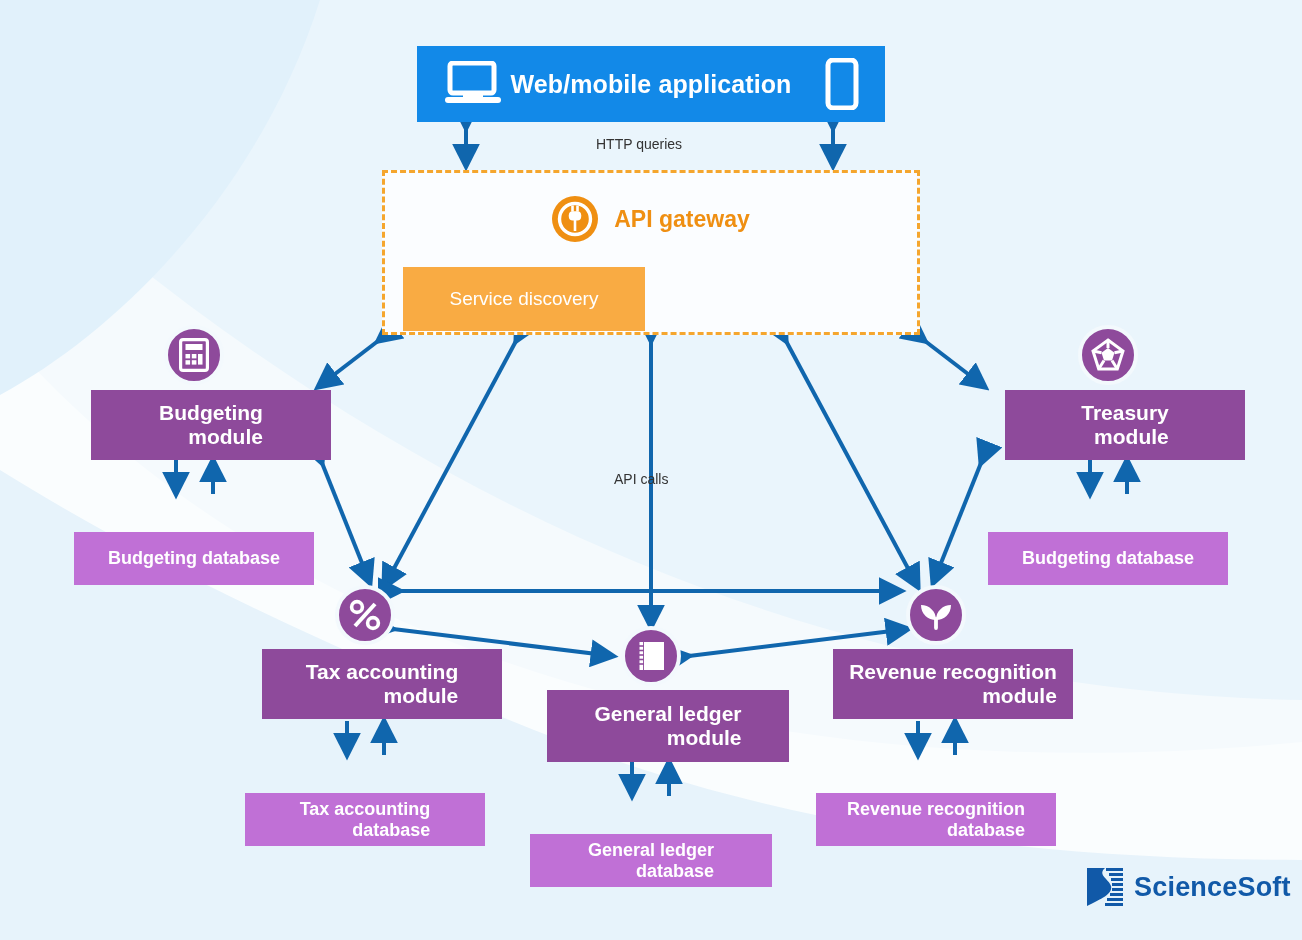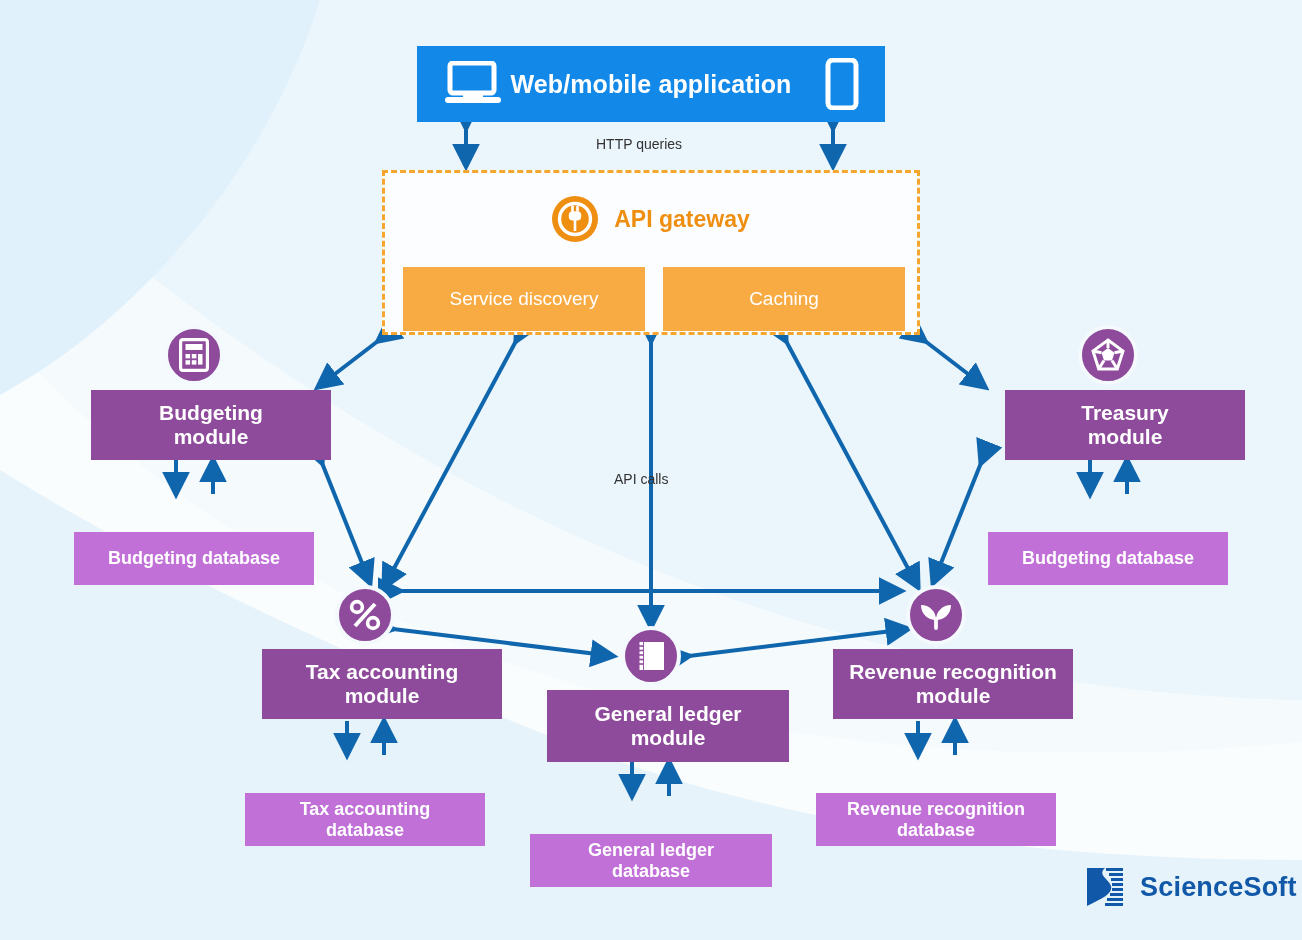--- a/index.html
+++ b/index.html
@@ -9,21 +9,21 @@
     background:#eaf5fc;
     position:relative;
   }
   #stage{position:absolute;inset:0;width:1302px;height:940px;}
   .layer{position:absolute;left:0;top:0;width:1302px;height:940px;}
   #bg{z-index:0;}
   #edges{z-index:2;}
   #nodes{position:absolute;left:0;top:0;width:1302px;height:940px;z-index:3;}
 
   .box{position:absolute;box-sizing:border-box;display:flex;align-items:center;
-       justify-content:center;text-align:center;color:#fff;}
+       justify-content:center;text-align:right;color:#fff;}
   .module{background:#8e4a9b;font-weight:bold;font-size:21px;line-height:1.12;margin-left:17px;}
   .db{background:#c070d6;font-weight:bold;font-size:18px;line-height:1.12;margin-top:37px;}
 
   
   #app-bar{left:417px;top:46px;width:468px;height:76px;background:#1289e8;
            font-size:25px;font-weight:bold;letter-spacing:.1px;}
   #app-bar .title{position:absolute;left:0;right:0;top:0;bottom:0;display:flex;
            align-items:center;justify-content:center;}
   .hdr-ico{position:absolute;top:50%;transform:translateY(-50%);}
 
@@ -38,21 +38,21 @@
   #gw-b0{left:18px;width:242px;}
   #gw-b1{left:278px;width:242px;}
 
   .circ{position:absolute;border-radius:50%;background:#8e4a9b;
         border:4px solid #f3f9fd;box-sizing:border-box;z-index:4;
         display:flex;align-items:center;justify-content:center;}
 
   .lbl{position:absolute;color:#333;font-size:14px;z-index:4;white-space:nowrap;}
 
   #logo{position:absolute;left:1085px;top:866px;z-index:5;display:flex;
-        align-items:center;gap:15px;}
+        align-items:center;gap:9px;}
   #logo .wordmark{color:#1159a8;font-size:27px;font-weight:bold;letter-spacing:.2px;}
 </style>
 </head>
 <body>
 
 <div id="stage">
 
   <svg class="layer" id="bg" viewBox="0 0 1302 940">
     <rect x="0" y="0" width="1302" height="940" fill="#eaf5fc"></rect>
     <path d="M0,150 C340,455 760,690 1302,700 L1302,940 L0,940 Z" fill="#f5fafd"></path>
@@ -131,21 +131,20 @@
           <circle cx="23" cy="23" r="23" fill="#ef8f12"></circle>
           <circle cx="23" cy="23" r="15.5" fill="none" stroke="#fff" stroke-width="3.4"></circle>
           <rect x="19.2" y="9.6" width="2.6" height="6" fill="#fff"></rect>
           <rect x="24.2" y="9.6" width="2.6" height="6" fill="#fff"></rect>
           <rect x="16.8" y="15.2" width="12.4" height="9.2" rx="4" fill="#fff"></rect>
           <rect x="21.7" y="24" width="2.6" height="11" fill="#fff"></rect>
         </svg>
         <span>API gateway</span>
       </div>
       <div class="gw-btn" id="gw-b0">Service discovery</div>
-      <div class="gw-btn" id="gw-b1">Caching</div>
     </div>
 
     <div class="lbl" style="left:614px;top:471px;">API calls</div>
 
     <div class="circ" style="left:164px;top:325px;width:60px;height:60px;">
       <svg width="30" height="34" viewBox="0 0 30 34">
         <rect x="1.6" y="1.6" width="26.8" height="30.8" rx="2.5" fill="none" stroke="#fff" stroke-width="3.2"></rect>
         <rect x="6.5" y="6" width="17" height="6" fill="#fff"></rect>
         <rect x="6.5" y="16" width="4.6" height="4.4" fill="#fff"></rect>
         <rect x="12.8" y="16" width="4.6" height="4.4" fill="#fff"></rect>

